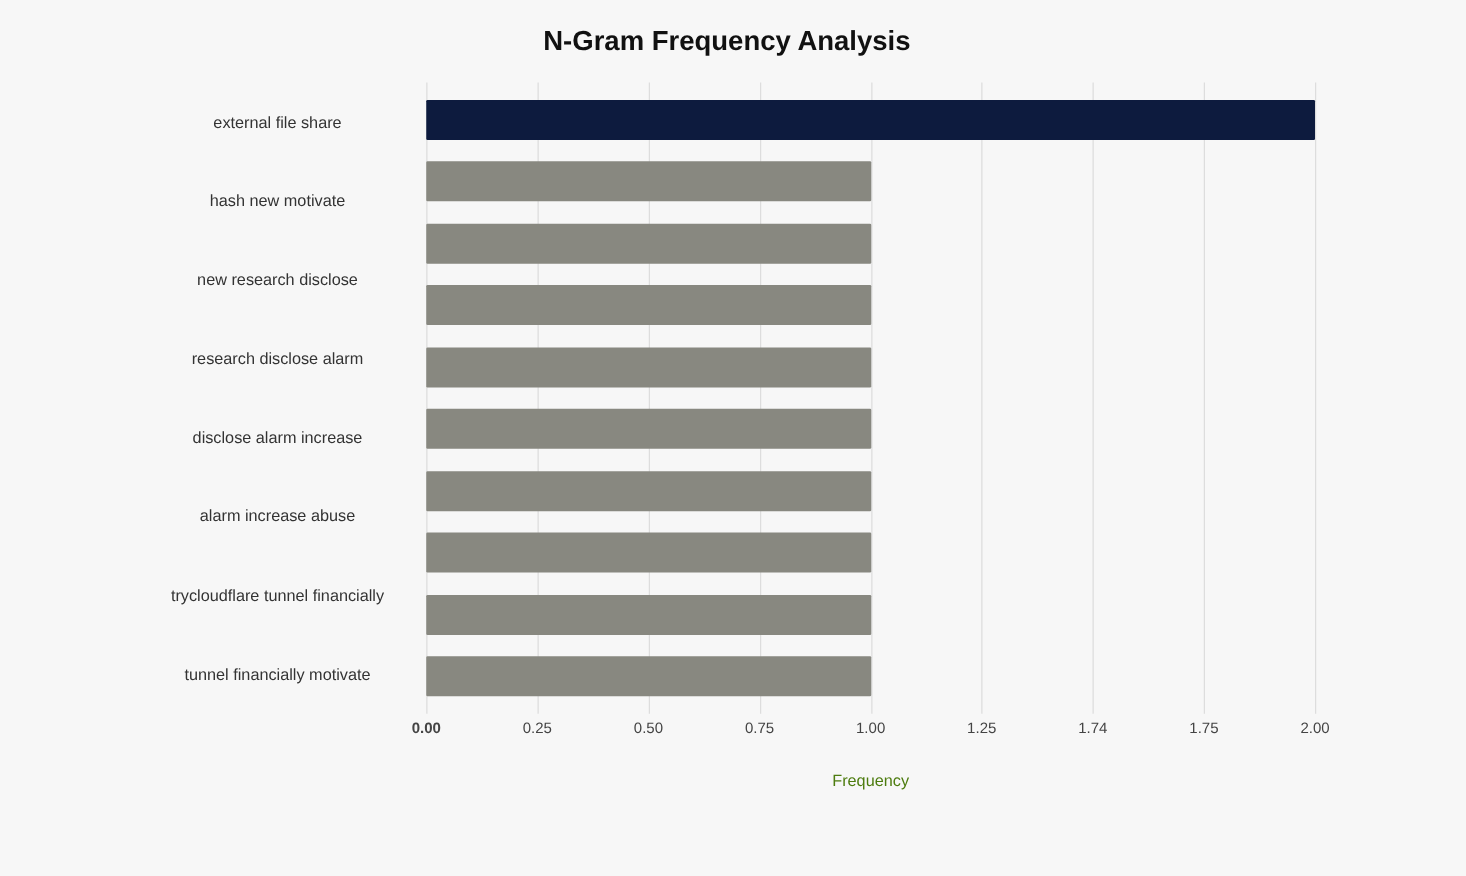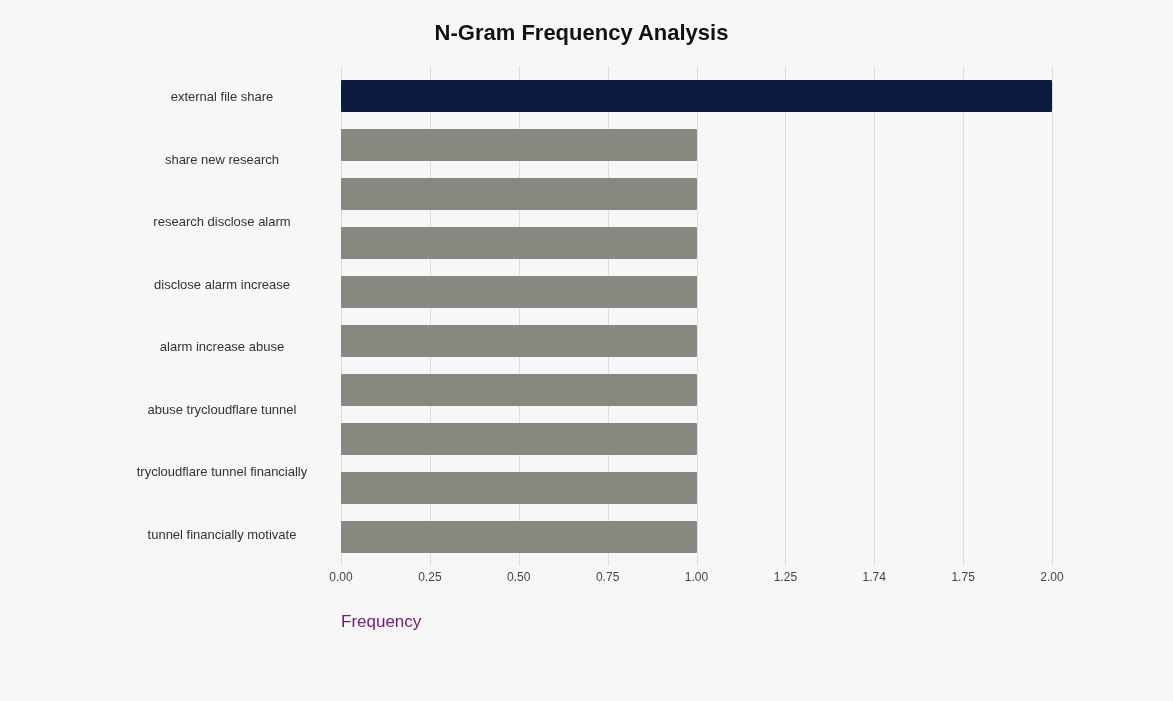--- a/index.html
+++ b/index.html
@@ -109,43 +109,43 @@
       margin-top: 4px;
     }
     .x-tick {
       position: absolute;
       font-size: 12px;
       color: #444;
       transform: translateX(-50%);
       text-align: center;
     }
     .x-axis-label {
-      text-align: left;
-      font-size: 17px;
-      color: #701a75;
+      text-align: center;
+      font-size: 13px;
+      color: #4d7c0f;
       margin-top: 2px;
       margin-left: 230px;
     }
   </style>
 </head>
 <body>
 
 <div class="chart-container">
   <div class="chart-title">N-Gram Frequency Analysis</div>
 
   <div style="display:flex; flex-direction:column; height: calc(100% - 55px);">
     <div class="chart-area">
 
       <div class="y-labels" id="y-labels">
           <div class="y-label">external file share</div>
-          <div class="y-label">share new research</div>
+          <div class="y-label">hash new motivate</div>
+          <div class="y-label">new research disclose</div>
           <div class="y-label">research disclose alarm</div>
           <div class="y-label">disclose alarm increase</div>
           <div class="y-label">alarm increase abuse</div>
-          <div class="y-label">abuse trycloudflare tunnel</div>
           <div class="y-label">trycloudflare tunnel financially</div>
           <div class="y-label">tunnel financially motivate</div>
         </div>
 
       <div class="bars-section">
         <div class="grid-and-bars" id="grid-and-bars">
 
           <div class="grid-lines" id="grid-lines">
               <div class="grid-line" style="left: 0%;"></div>
               <div class="grid-line" style="left: 12.5%;"></div>
@@ -189,21 +189,21 @@
               <div class="bar-row">
                 <div class="bar bar-gray" style="width: 50%;"></div>
               </div>
             </div>
         </div>
       </div>
     </div>
 
     <div style="display:flex; flex-direction:column;">
       <div class="x-axis" id="x-axis">
-          <span class="x-tick" style="left: 0%;">0.00</span>
+          <span class="x-tick" style="left: 0%; font-weight: bold;">0.00</span>
           <span class="x-tick" style="left: 12.5%;">0.25</span>
           <span class="x-tick" style="left: 25%;">0.50</span>
           <span class="x-tick" style="left: 37.5%;">0.75</span>
           <span class="x-tick" style="left: 50%;">1.00</span>
           <span class="x-tick" style="left: 62.5%; text-align: center;">1.25</span>
           <span class="x-tick" style="left: 75%;">1.74</span>
           <span class="x-tick" style="left: 87.5%;">1.75</span>
           <span class="x-tick" style="left: 100%;">2.00</span>
         </div>
       <div class="x-axis-label">Frequency</div>

